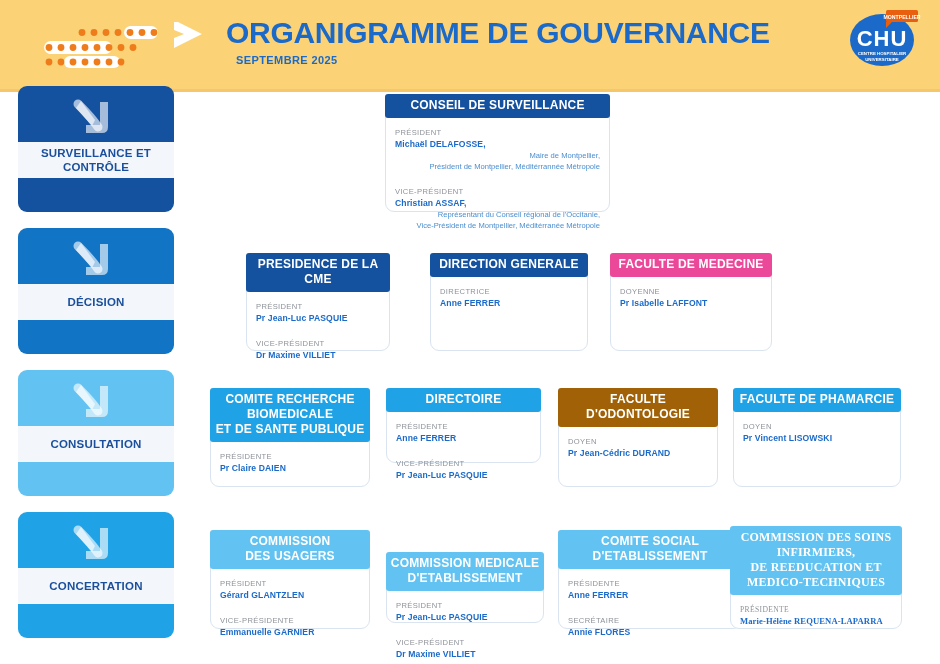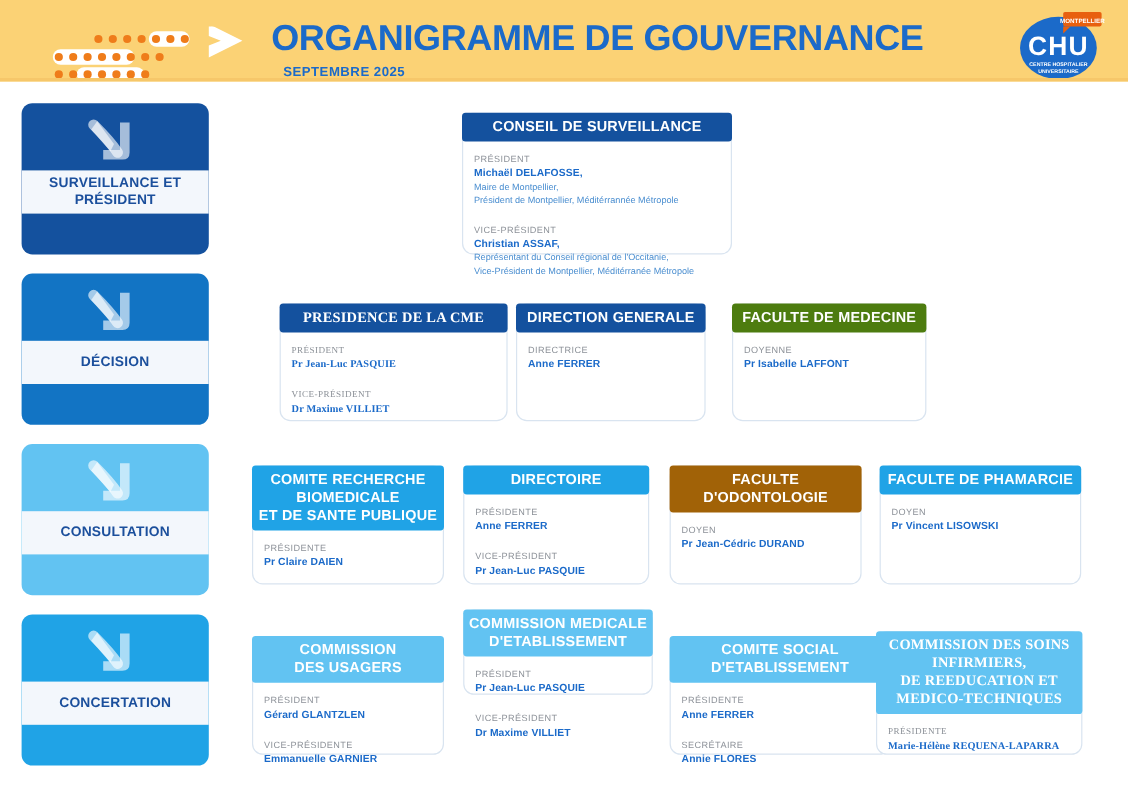--- a/index.html
+++ b/index.html
@@ -10,21 +10,21 @@
     background: #ffffff;
     font-family: "Liberation Sans", sans-serif;
     overflow: hidden;
     position: relative;
   }
 
   
   .header {
     position: relative;
     width: 940px;
-    height: 68px;
+    height: 92px;
     background: #fbd275;
     overflow: hidden;
   }
 
   .deco {
     position: absolute;
     left: 36px;
     top: 22px;
     width: 200px;
     height: 46px;
@@ -158,20 +158,21 @@
     font-weight: bold;
     color: #1b6ac9;
     line-height: 12px;
     letter-spacing: 0.1px;
   }
 
   .detail {
     font-size: 7.6px;
     color: #4a8ed0;
     line-height: 11px;
+    text-align: right;
   }
 
   .spacer { height: 9px; }
 </style>
 </head>
 <body>
 
 <div class="header">
 
   <div class="deco">
@@ -228,21 +229,21 @@
   <div class="header-rule"></div>
 </div>
 
 <div class="sidebar" id="sidebar">
     <div class="side-item" style="background: rgb(20, 81, 158);">
       <div class="side-arrow"><svg width="52" height="46" viewBox="0 0 52 46">
   <path d="M11 5 L25 24 L22 30 L6 12 Z" fill="#ffffff" opacity="0.62"></path>
   <path d="M38 6 L38 31 Q38 37 32 37 L16 37 L16 29 L30 29 L30 6 Z" fill="#ffffff" opacity="0.62"></path>
   <path d="M8 8 Q22 22 28 31" stroke="#ffffff" stroke-width="9" stroke-linecap="round" fill="none" opacity="0.62"></path>
 </svg></div>
-      <div class="side-label">SURVEILLANCE ET PRÉSIDENT</div>
+      <div class="side-label">SURVEILLANCE ET CONTRÔLE</div>
     </div>
     <div class="side-item" style="background: rgb(18, 116, 196);">
       <div class="side-arrow"><svg width="52" height="46" viewBox="0 0 52 46">
   <path d="M11 5 L25 24 L22 30 L6 12 Z" fill="#ffffff" opacity="0.62"></path>
   <path d="M38 6 L38 31 Q38 37 32 37 L16 37 L16 29 L30 29 L30 6 Z" fill="#ffffff" opacity="0.62"></path>
   <path d="M8 8 Q22 22 28 31" stroke="#ffffff" stroke-width="9" stroke-linecap="round" fill="none" opacity="0.62"></path>
 </svg></div>
       <div class="side-label">DÉCISION</div>
     </div>
     <div class="side-item" style="background: rgb(98, 195, 242);">
@@ -273,21 +274,21 @@
         <div class="person">Michaël DELAFOSSE,</div>
         <div class="detail">Maire de Montpellier,</div>
         <div class="detail">Président de Montpellier, Méditérrannée Métropole</div>
         <div class="spacer"></div>
         <div class="role">VICE-PRÉSIDENT</div>
         <div class="person">Christian ASSAF,</div>
         <div class="detail">Représentant du Conseil régional de l'Occitanie,</div>
         <div class="detail">Vice-Président de Montpellier, Méditérranée Métropole</div>
       </div>
     </div>
-    <div class="card" style="left: 233px; top: 253px; width: 190px; height: 98px; font-family: Liberation Serif, serif;">
+    <div class="card" style="left: 246px; top: 253px; width: 144px; height: 98px;">
       <div class="card-head" style="background: rgb(20, 81, 158);">
         <div>PRESIDENCE DE LA CME</div>
       </div>
       <div class="card-body">
         <div class="role">PRÉSIDENT</div>
         <div class="person">Pr Jean-Luc PASQUIE</div>
         <div class="spacer"></div>
         <div class="role">VICE-PRÉSIDENT</div>
         <div class="person">Dr Maxime VILLIET</div>
       </div>
@@ -295,40 +296,40 @@
     <div class="card" style="left: 430px; top: 253px; width: 158px; height: 98px;">
       <div class="card-head" style="background: rgb(20, 81, 158);">
         <div>DIRECTION GENERALE</div>
       </div>
       <div class="card-body">
         <div class="role">DIRECTRICE</div>
         <div class="person">Anne FERRER</div>
       </div>
     </div>
     <div class="card" style="left: 610px; top: 253px; width: 162px; height: 98px;">
-      <div class="card-head" style="background: #4d7c0f;">
+      <div class="card-head" style="background: #ec4899;">
         <div>FACULTE DE MEDECINE</div>
       </div>
       <div class="card-body">
         <div class="role">DOYENNE</div>
         <div class="person">Pr Isabelle LAFFONT</div>
       </div>
     </div>
     <div class="card" style="left: 210px; top: 388px; width: 160px; height: 99px;">
       <div class="card-head" style="background: rgb(32, 163, 230);">
         <div>COMITE RECHERCHE</div>
         <div>BIOMEDICALE</div>
         <div>ET DE SANTE PUBLIQUE</div>
       </div>
       <div class="card-body">
         <div class="role">PRÉSIDENTE</div>
         <div class="person">Pr Claire DAIEN</div>
       </div>
     </div>
-    <div class="card" style="left: 386px; top: 388px; width: 155px; height: 99px;">
+    <div class="card" style="left: 386px; top: 388px; width: 155px; height: 75px;">
       <div class="card-head" style="background: rgb(32, 163, 230);">
         <div>DIRECTOIRE</div>
       </div>
       <div class="card-body">
         <div class="role">PRÉSIDENTE</div>
         <div class="person">Anne FERRER</div>
         <div class="spacer"></div>
         <div class="role">VICE-PRÉSIDENT</div>
         <div class="person">Pr Jean-Luc PASQUIE</div>
       </div>
@@ -358,21 +359,21 @@
         <div>DES USAGERS</div>
       </div>
       <div class="card-body">
         <div class="role">PRÉSIDENT</div>
         <div class="person">Gérard GLANTZLEN</div>
         <div class="spacer"></div>
         <div class="role">VICE-PRÉSIDENTE</div>
         <div class="person">Emmanuelle GARNIER</div>
       </div>
     </div>
-    <div class="card" style="left: 386px; top: 508px; width: 158px; height: 71px;">
+    <div class="card" style="left: 386px; top: 552px; width: 158px; height: 71px;">
       <div class="card-head" style="background: rgb(98, 195, 242);">
         <div>COMMISSION MEDICALE</div>
         <div>D'ETABLISSEMENT</div>
       </div>
       <div class="card-body">
         <div class="role">PRÉSIDENT</div>
         <div class="person">Pr Jean-Luc PASQUIE</div>
         <div class="spacer"></div>
         <div class="role">VICE-PRÉSIDENT</div>
         <div class="person">Dr Maxime VILLIET</div>

